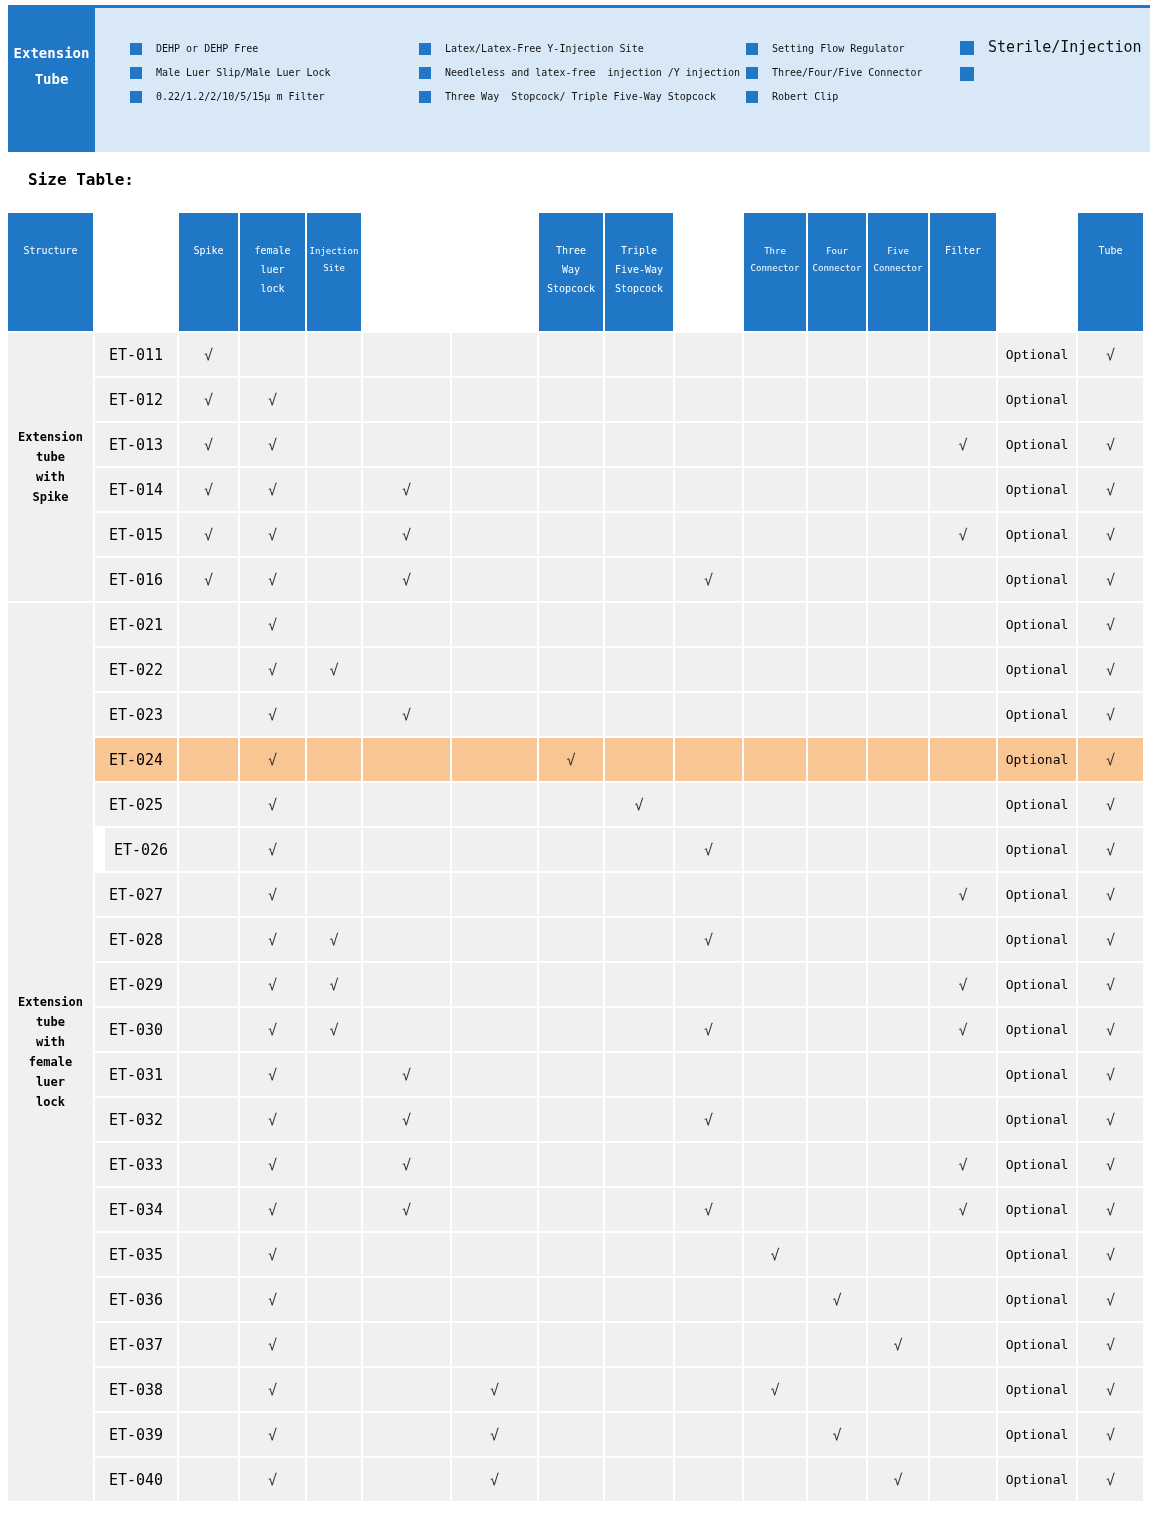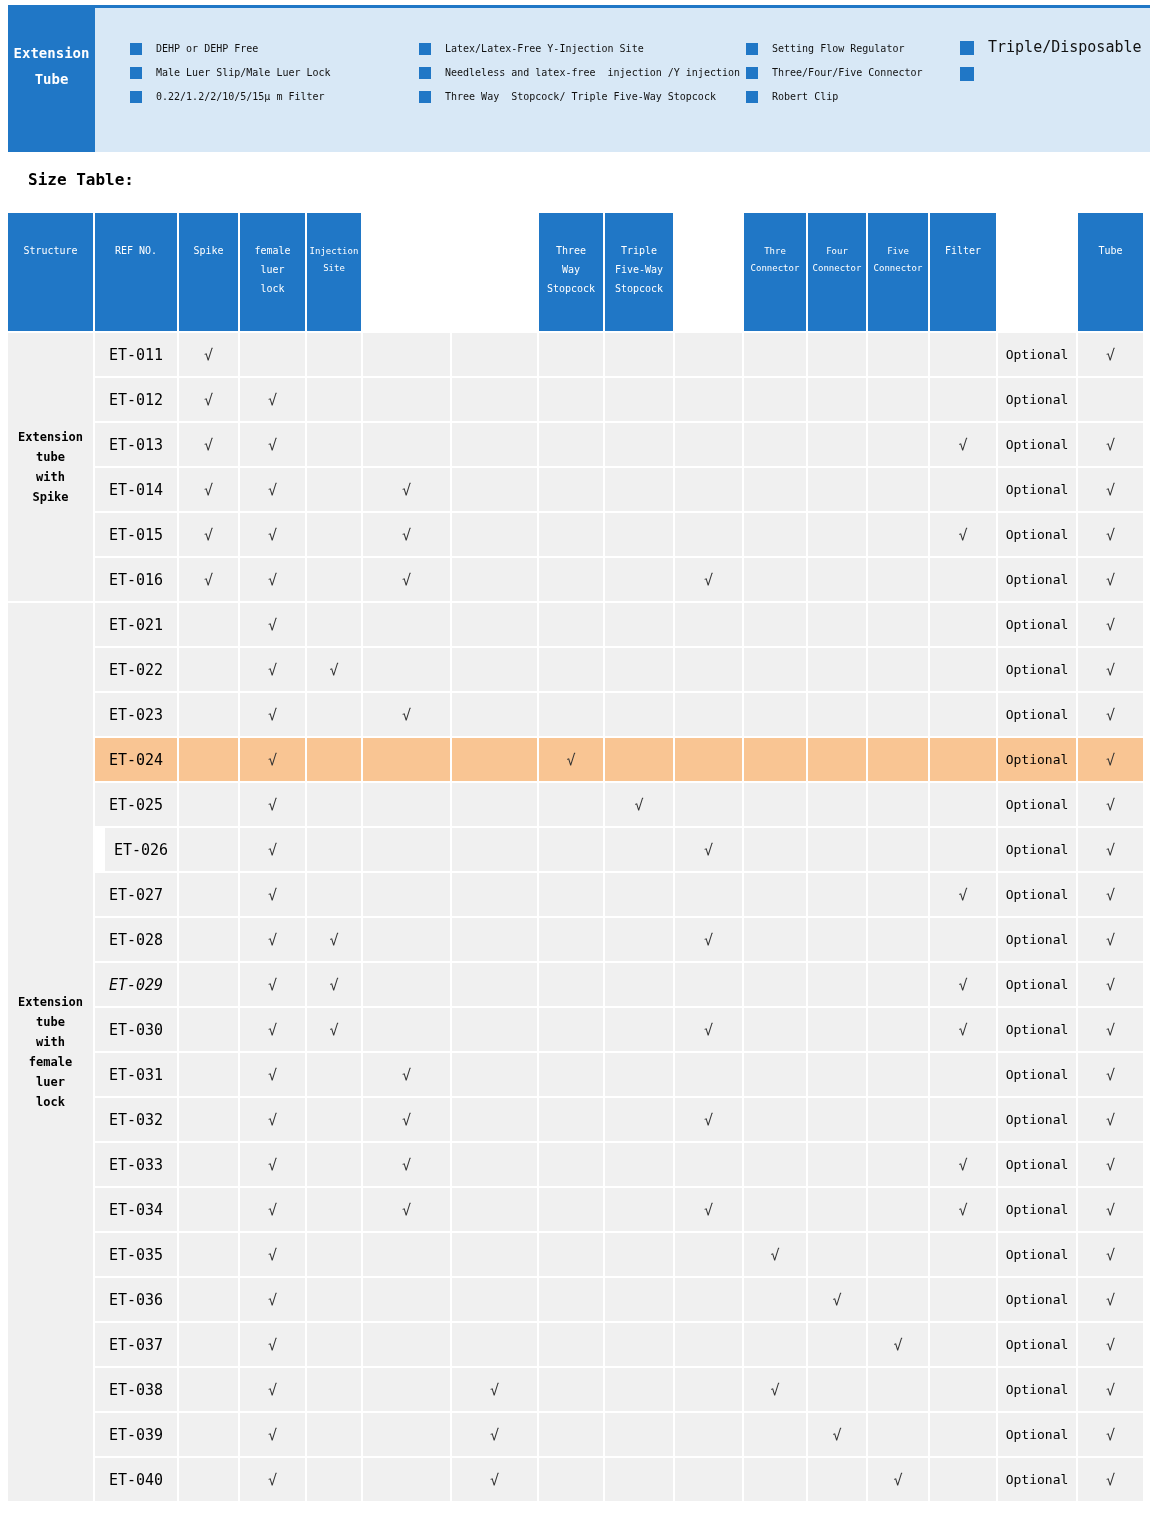--- a/index.html
+++ b/index.html
@@ -69,30 +69,29 @@
       <div class="feat-row" style="top: 35px;"><span class="bullet"></span><span class="feat-label">Latex/Latex-Free Y-Injection Site</span></div>
       <div class="feat-row" style="top: 59px;"><span class="bullet"></span><span class="feat-label">Needleless and latex-free  injection /Y injection</span></div>
       <div class="feat-row" style="top: 83px;"><span class="bullet"></span><span class="feat-label">Three Way  Stopcock/ Triple Five-Way Stopcock</span></div>
     </div>
   <div class="fcol" id="fcol3" style="left:738px">
       <div class="feat-row" style="top: 35px;"><span class="bullet"></span><span class="feat-label">Setting Flow Regulator</span></div>
       <div class="feat-row" style="top: 59px;"><span class="bullet"></span><span class="feat-label">Three/Four/Five Connector</span></div>
       <div class="feat-row" style="top: 83px;"><span class="bullet"></span><span class="feat-label">Robert Clip</span></div>
     </div>
   <div class="fcol" id="fcol4" style="left:952px">
-      <div class="feat-row" style="top: 33px;"><span class="bullet" style="width: 14px; height: 14px; flex-basis: 14px;"></span><span class="feat-label big">Triple/Disposable</span></div>
+      <div class="feat-row" style="top: 33px;"><span class="bullet" style="width: 14px; height: 14px; flex-basis: 14px;"></span><span class="feat-label big">Sterile/Injection</span></div>
       <div class="feat-row" style="top: 59px;"><span class="bullet" style="width: 14px; height: 14px; flex-basis: 14px;"></span></div>
     </div>
 </div>
 
 <div class="section-title">Size Table:</div>
 
 <div class="size-table" id="sizeTable">
     <div class="th" style="grid-area: 1 / 1;">Structure</div>
-    <div class="th" style="grid-area: 1 / 2;">REF NO.</div>
     <div class="th" style="grid-area: 1 / 3;">Spike</div>
     <div class="th" style="grid-area: 1 / 4;">female
 luer
 lock</div>
     <div class="th th-sm" style="grid-area: 1 / 5;">Injection
 Site</div>
     <div class="th" style="grid-area: 1 / 8;">Three
 Way
 Stopcock</div>
     <div class="th" style="grid-area: 1 / 9;">Triple
@@ -319,21 +318,21 @@
     <div class="td" style="grid-area: 15 / 7;"></div>
     <div class="td" style="grid-area: 15 / 8;"></div>
     <div class="td" style="grid-area: 15 / 9;"></div>
     <div class="td check" style="grid-area: 15 / 10;">√</div>
     <div class="td" style="grid-area: 15 / 11;"></div>
     <div class="td" style="grid-area: 15 / 12;"></div>
     <div class="td" style="grid-area: 15 / 13;"></div>
     <div class="td" style="grid-area: 15 / 14;"></div>
     <div class="td" style="grid-area: 15 / 15;">Optional</div>
     <div class="td check" style="grid-area: 15 / 16;">√</div>
-    <div class="td ref" style="grid-area: 16 / 2; font-style: italic;">ET-029</div>
+    <div class="td ref" style="grid-area: 16 / 2;">ET-029</div>
     <div class="td" style="grid-area: 16 / 3;"></div>
     <div class="td check" style="grid-area: 16 / 4;">√</div>
     <div class="td check" style="grid-area: 16 / 5;">√</div>
     <div class="td" style="grid-area: 16 / 6;"></div>
     <div class="td" style="grid-area: 16 / 7;"></div>
     <div class="td" style="grid-area: 16 / 8;"></div>
     <div class="td" style="grid-area: 16 / 9;"></div>
     <div class="td" style="grid-area: 16 / 10;"></div>
     <div class="td" style="grid-area: 16 / 11;"></div>
     <div class="td" style="grid-area: 16 / 12;"></div>

